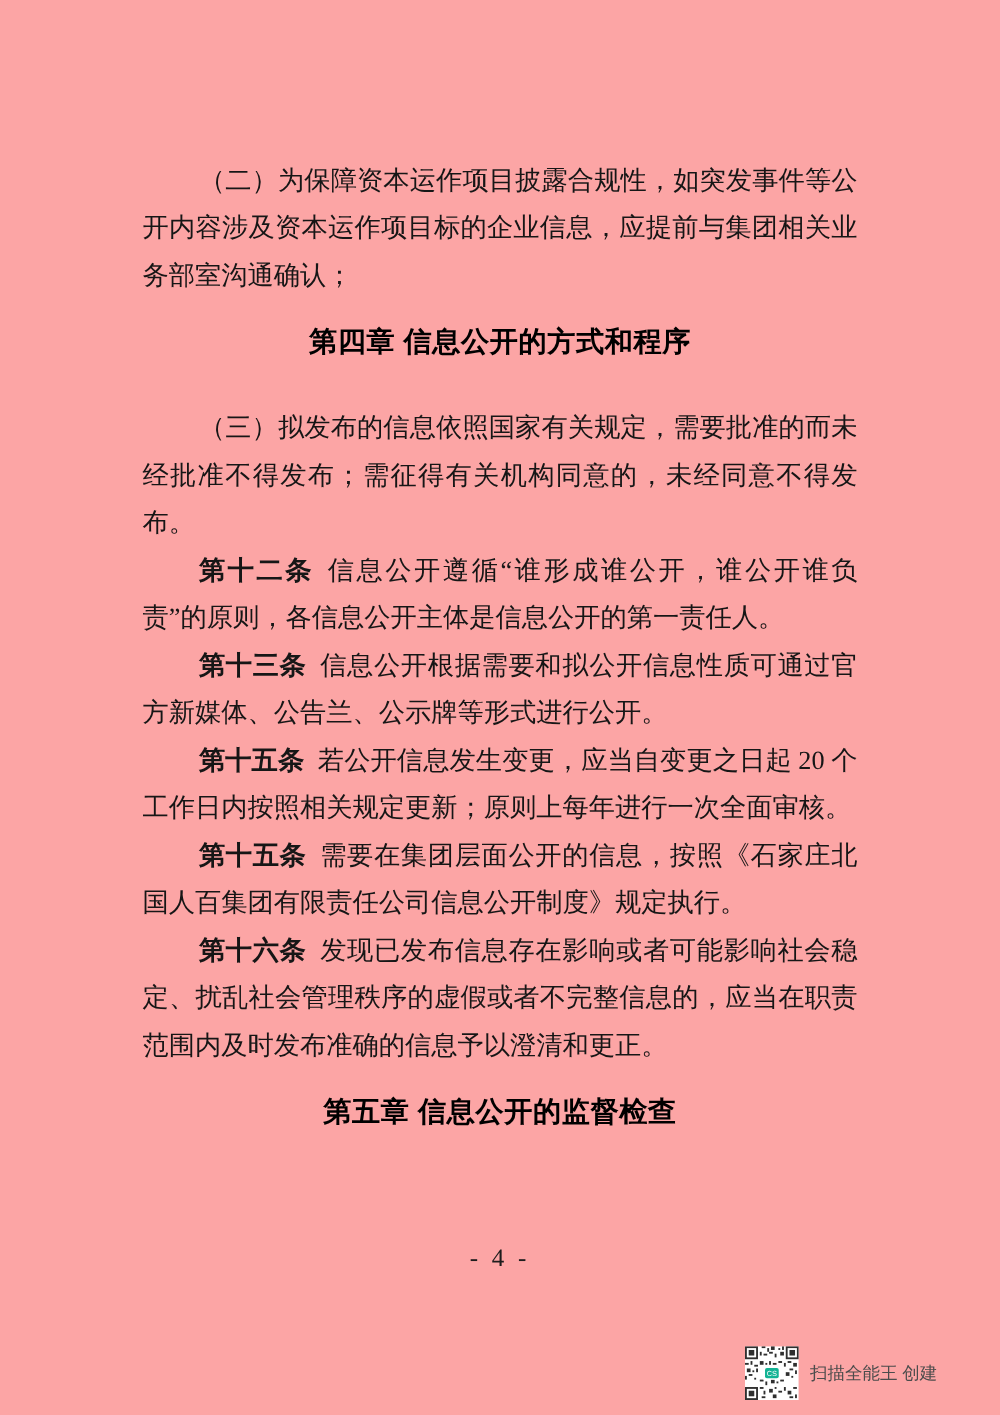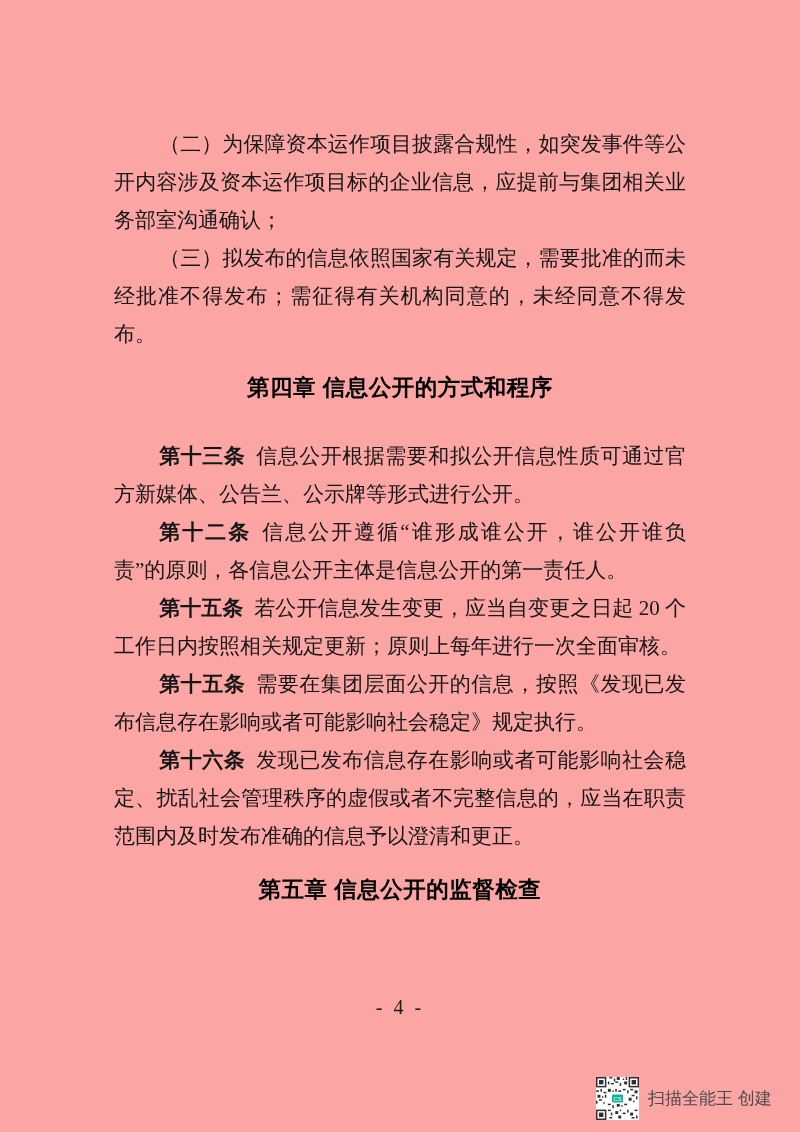--- a/index.html
+++ b/index.html
@@ -38,48 +38,48 @@
     letter-spacing: 3px;
     color: #1c1c1c;
   }
   .watermark {
     position: absolute;
     top: 1077px; left: 596px;
     display: flex; align-items: center;
   }
   .watermark-text {
     font-family: "Liberation Sans", "DejaVu Sans", sans-serif;
-    font-size: 17px;
+    font-size: 14px;
     color: #4c4c4c;
     margin-left: 9px;
     white-space: nowrap;
     line-height: 43px;
   }
   .qr { display: block; }
 </style>
 </head>
 <body>
 
 <div class="page">
 
   <div class="doc">
 
     <p class="para"><span>（二）为保障资本运作项目披露合规性，如突发事件等公开内容涉及资本运作项目标的企业信息，应提前与集团相关业务部室沟通确认；</span></p>
 
+    <p class="para chapter-heading">第四章 信息公开的方式和程序</p>
+
     <p class="para"><span>（三）拟发布的信息依照国家有关规定，需要批准的而未经批准不得发布；需征得有关机构同意的，未经同意不得发布。</span></p>
 
-    <p class="para chapter-heading">第四章 信息公开的方式和程序</p>
+    <p class="para"><span class="article-label">第十二条</span><span>信息公开遵循“谁形成谁公开，谁公开谁负责”的原则，各信息公开主体是信息公开的第一责任人。</span></p>
 
     <p class="para"><span class="article-label">第十三条</span><span>信息公开根据需要和拟公开信息性质可通过官方新媒体、公告兰、公示牌等形式进行公开。</span></p>
 
-    <p class="para"><span class="article-label">第十二条</span><span>信息公开遵循“谁形成谁公开，谁公开谁负责”的原则，各信息公开主体是信息公开的第一责任人。</span></p>
-
     <p class="para"><span class="article-label">第十五条</span><span>若公开信息发生变更，应当自变更之日起 20 个工作日内按照相关规定更新；原则上每年进行一次全面审核。</span></p>
 
-    <p class="para"><span class="article-label">第十五条</span><span>需要在集团层面公开的信息，按照《发现已发布信息存在影响或者可能影响社会稳定》规定执行。</span></p>
+    <p class="para"><span class="article-label">第十五条</span><span>需要在集团层面公开的信息，按照《石家庄北国人百集团有限责任公司信息公开制度》规定执行。</span></p>
 
     <p class="para"><span class="article-label">第十六条</span><span>发现已发布信息存在影响或者可能影响社会稳定、扰乱社会管理秩序的虚假或者不完整信息的，应当在职责范围内及时发布准确的信息予以澄清和更正。</span></p>
 
     <p class="para chapter-heading">第五章 信息公开的监督检查</p>
 
   </div>
 
   <div class="page-number">- 4 -</div>
 
   <div class="watermark">

